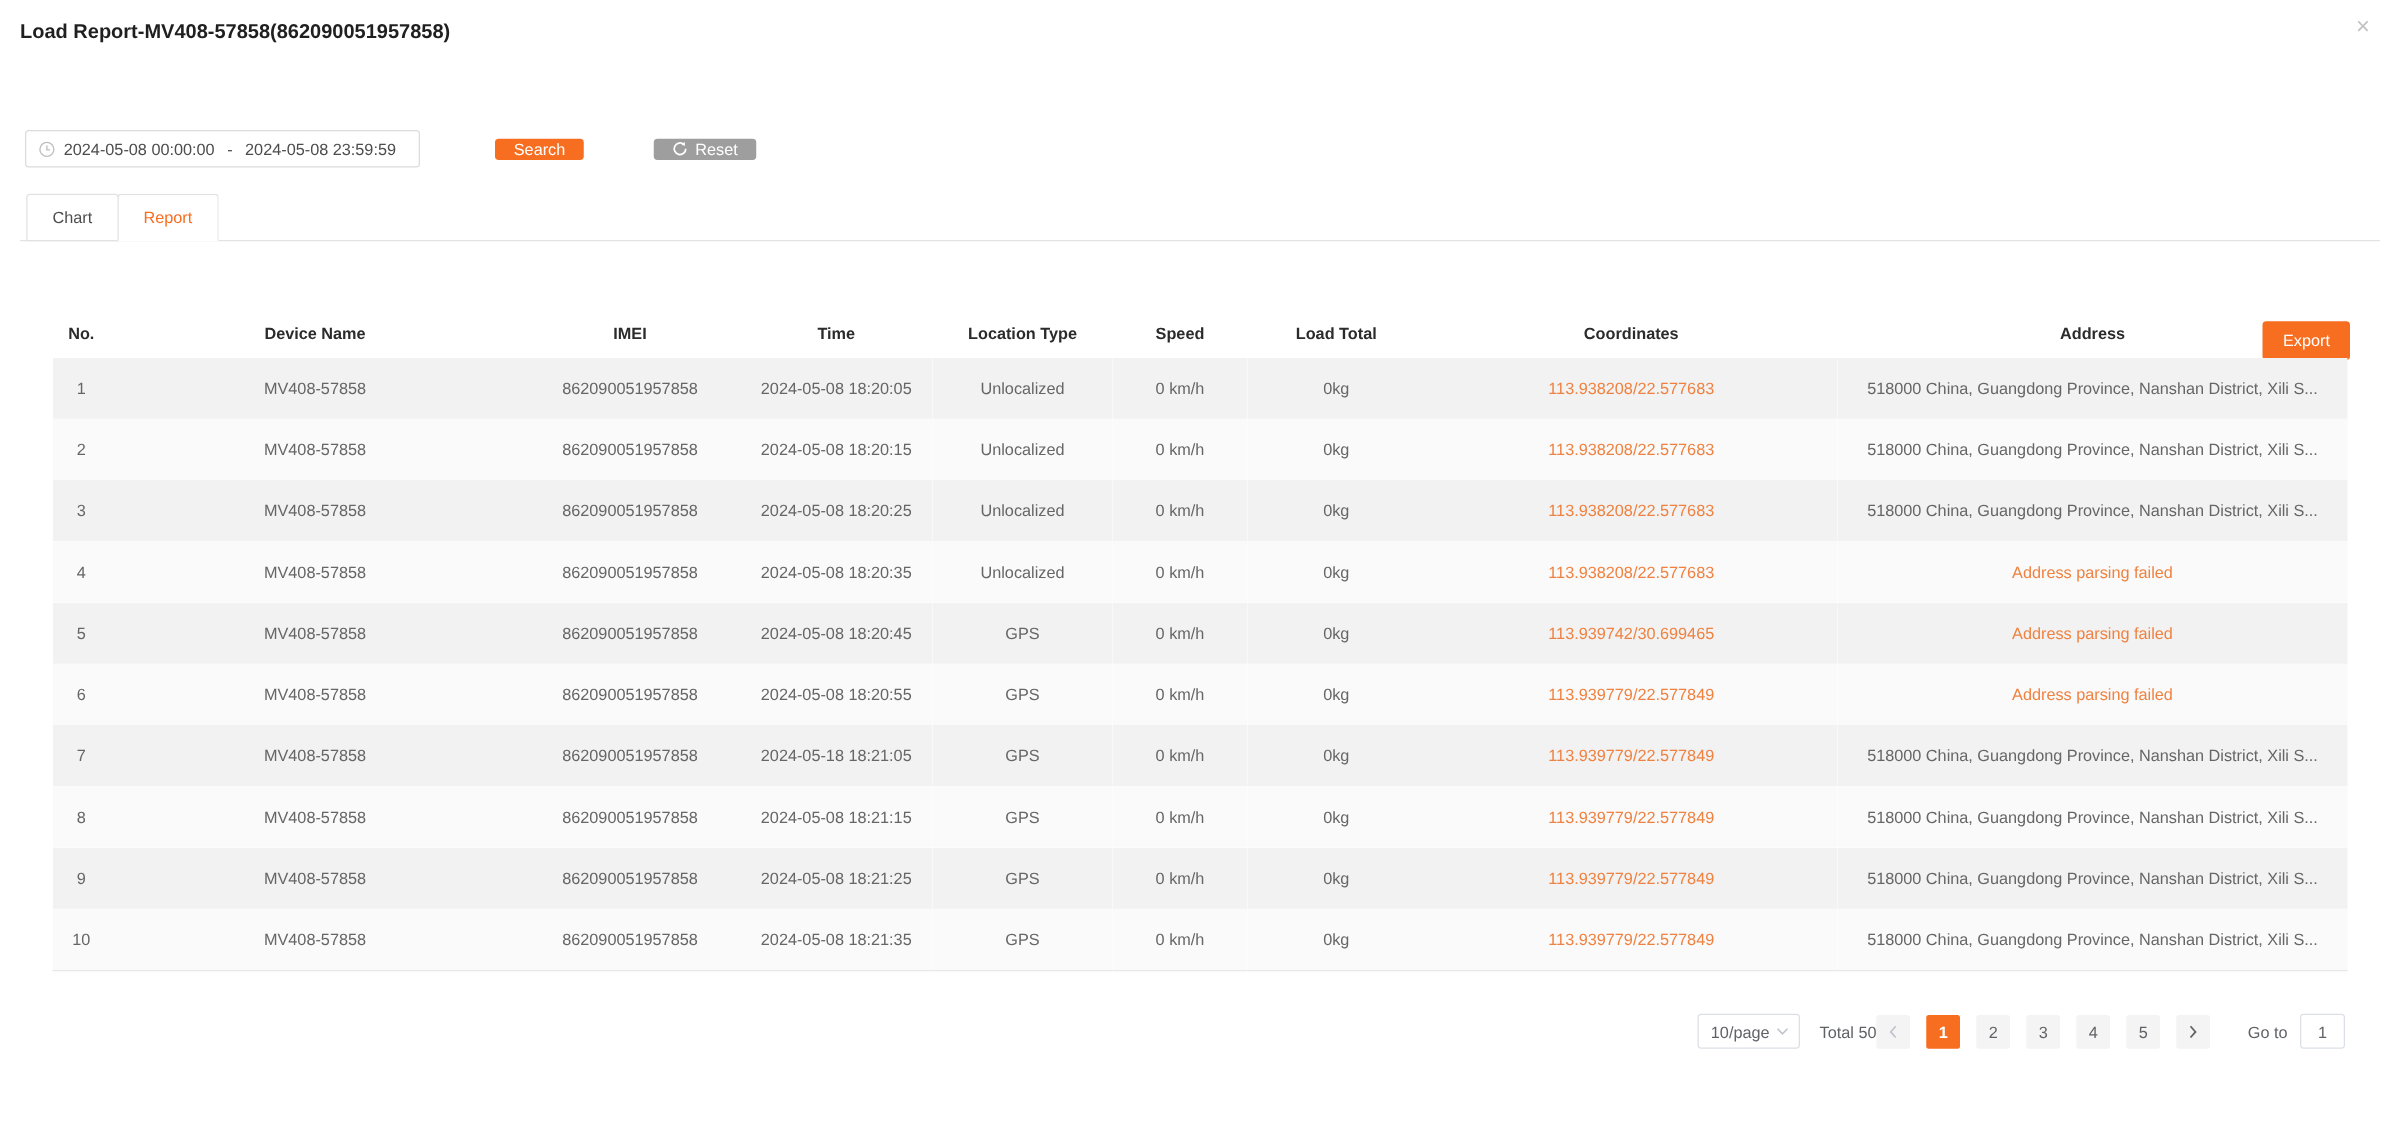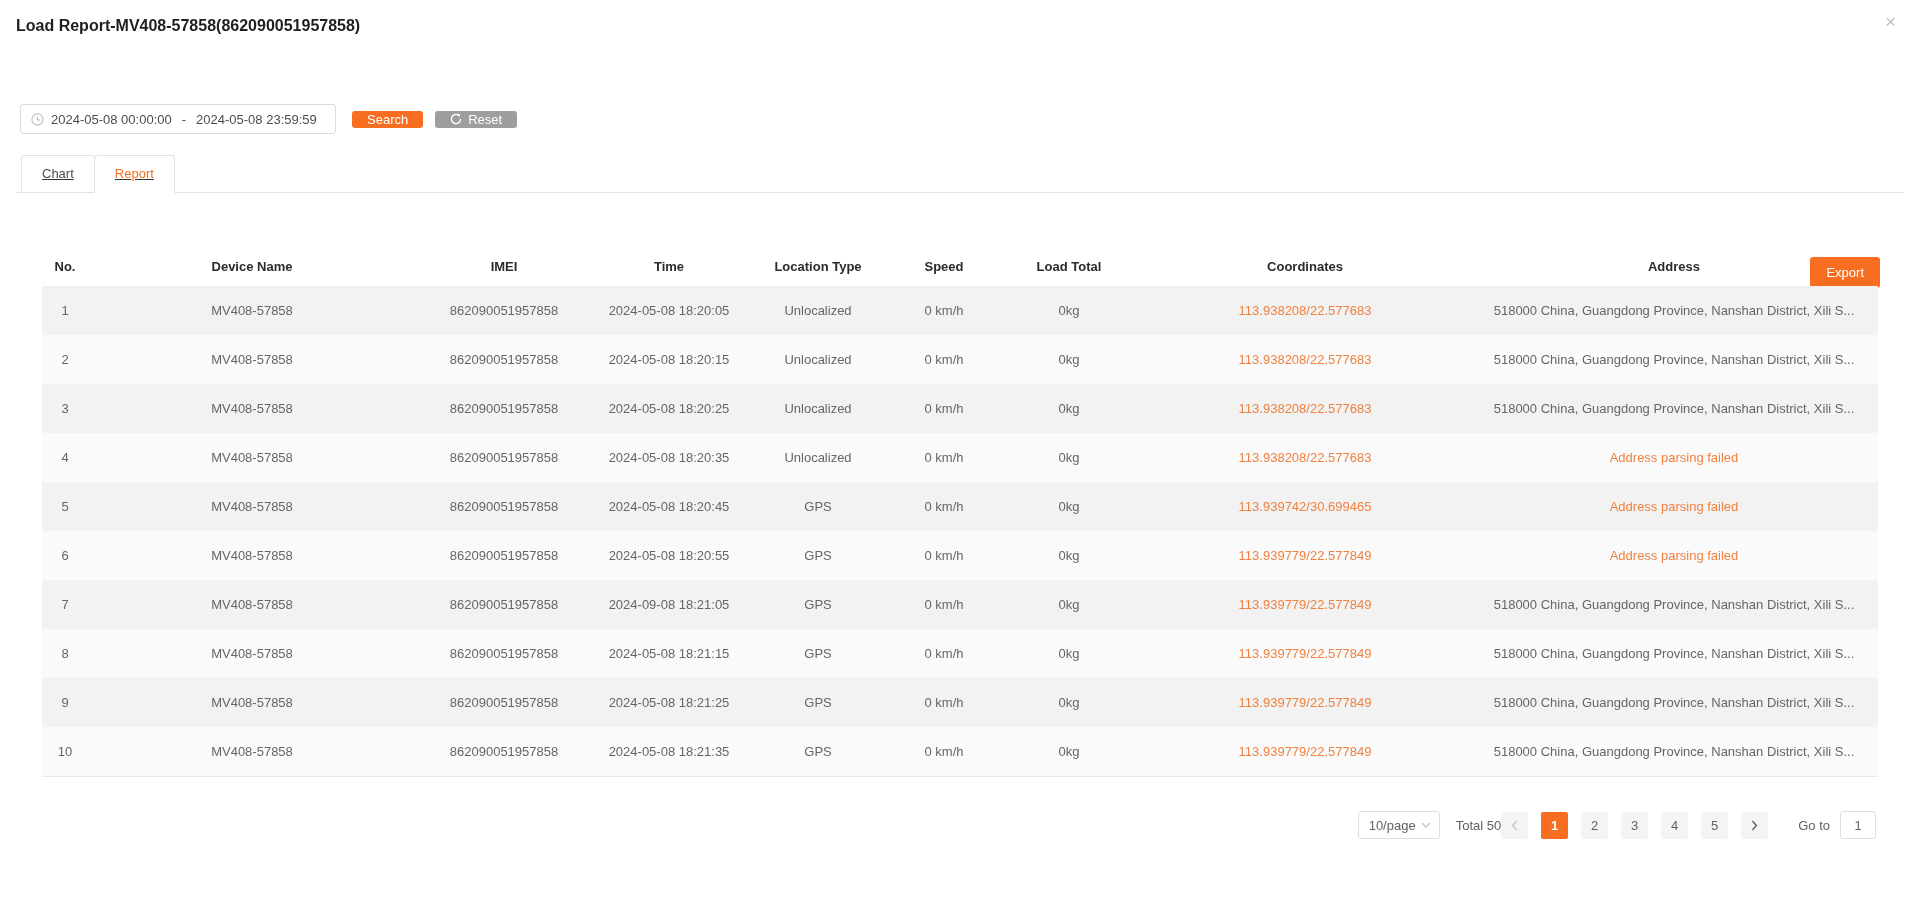--- a/index.html
+++ b/index.html
@@ -7,34 +7,34 @@
   html,body { margin:0; padding:0; }
   body {
     width:1920px; height:911px; position:relative; overflow:hidden;
     background:#fff; color:#333;
     font-family:"Liberation Sans", sans-serif; font-size:13px;
   }
 
   .page-title { position:absolute; left:16px; top:17px; font-size:16px; font-weight:bold; color:#1f1f1f; }
   .close-x { position:absolute; right:24px; top:12px; font-size:19px; color:#c2c2c2; cursor:pointer; line-height:1; }
 
-  .filters { position:absolute; left:20px; top:104px; display:flex; align-items:center; }
+  .filters { position:absolute; left:20px; top:104px; display:flex; align-items:center;gap:44px; }
   .date-range {
     width:316px; height:30px; border:1px solid #dcdcdc; border-radius:3px; background:#fff;
     display:flex; align-items:center; padding:0 10px; gap:7px; color:#4d4d4d; cursor:pointer;
   }
   .date-range .sep { margin:0 3px; color:#4d4d4d; }
   .btn {
     height:17px; border:none; border-radius:3px; color:#fff; font-size:13px;
     padding:0 15px; cursor:pointer; font-family:inherit; display:flex; align-items:center;
   }
   .btn-search { margin-left:16px; background:var(--accent); }
   .btn-reset  { margin-left:12px; background:var(--reset); gap:6px; }
 
-  .tabs { position:absolute; left:16px; right:16px; top:155px; height:38px; border-bottom:1px solid #e2e2e2; display:flex;text-decoration:underline; }
+  .tabs { position:absolute; left:16px; right:16px; top:155px; height:38px; border-bottom:1px solid #e2e2e2; display:flex; }
   .tab {
     height:38px; line-height:36px; padding:0 20px; margin-bottom:-1px;
     border:1px solid #e2e2e2; border-radius:3px 3px 0 0; background:#fff;
     color:#4d4d4d; cursor:pointer;
   }
   .tab:first-child { margin-left:5px; }
   .tab + .tab { margin-left:-1px; }
   .tab.active { color:var(--accent); border-bottom:1px solid #fff; }
 
   .export-btn {
@@ -201,21 +201,21 @@
           <td>GPS</td>
           <td>0 km/h</td>
           <td>0kg</td>
           <td class="coord">113.939779/22.577849</td>
           <td class="addr-failed">Address parsing failed</td>
         </tr>
         <tr class="stripe-odd">
           <td>7</td>
           <td>MV408-57858</td>
           <td>862090051957858</td>
-          <td>2024-09-08 18:21:05</td>
+          <td>2024-05-18 18:21:05</td>
           <td>GPS</td>
           <td>0 km/h</td>
           <td>0kg</td>
           <td class="coord">113.939779/22.577849</td>
           <td class="">518000 China, Guangdong Province, Nanshan District, Xili S...</td>
         </tr>
         <tr class="stripe-even">
           <td>8</td>
           <td>MV408-57858</td>
           <td>862090051957858</td>

